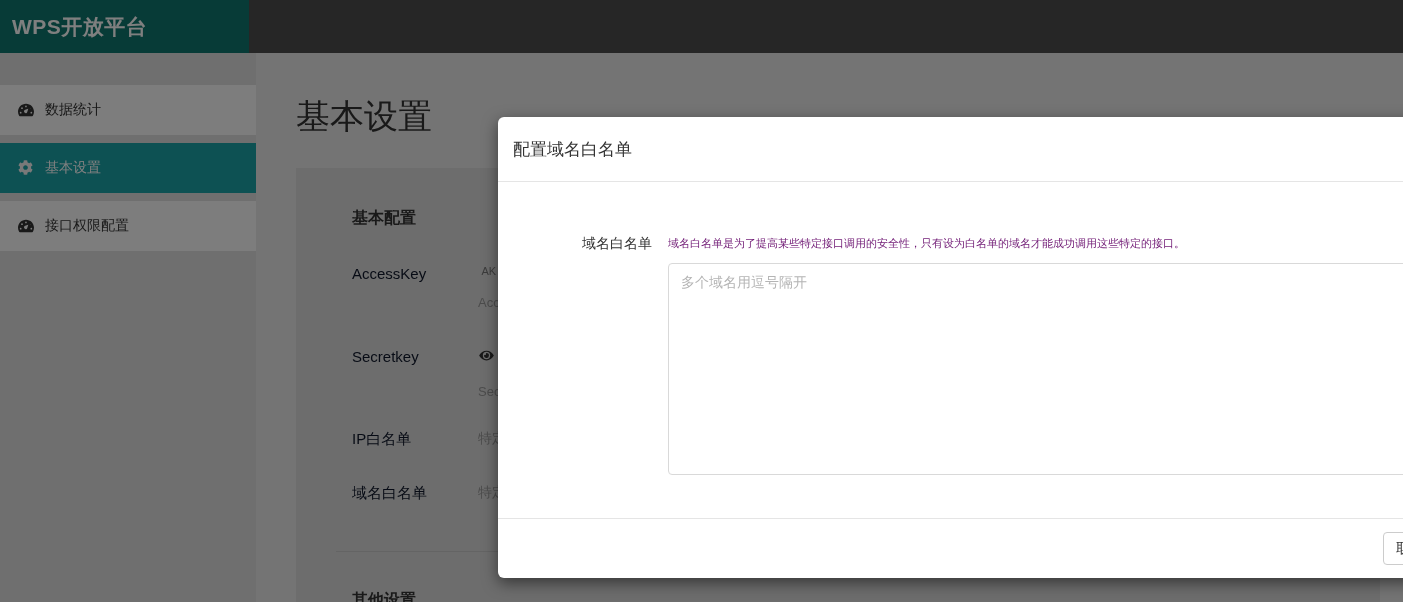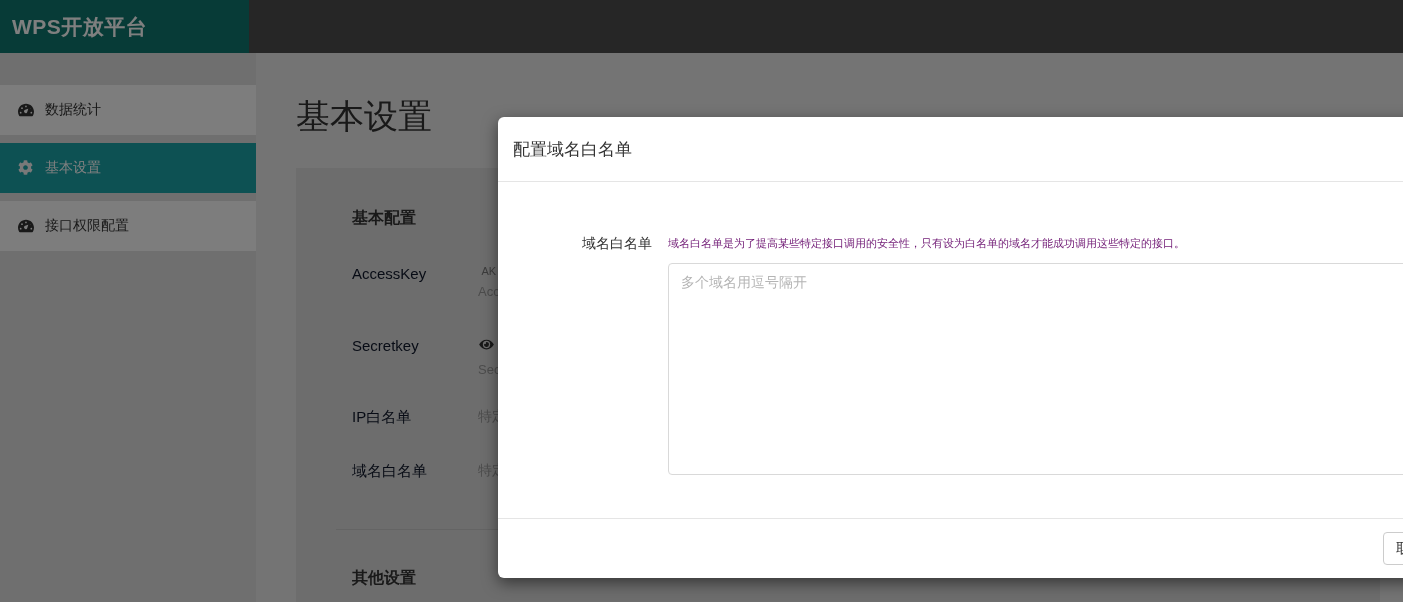--- a/index.html
+++ b/index.html
@@ -41,21 +41,21 @@
     margin: 41px 0 28px 40px; font-size: 34px; color: #333; font-weight: 400;
   }
   .card {
     margin-left: 40px; margin-right: 23px; background: #dadada;
     padding: 40px 0 0 56px; height: 560px;
   }
   .section-title { font-size: 16px; font-weight: 700; color: #333; }
   .cfg-row { display: flex; align-items: flex-start; }
   .cfg-label { width: 126px; font-size: 15px; color: #0f172a; flex-shrink: 0; }
   .cfg-value { font-size: 11px; color: #777; text-align: center; }
-  .cfg-sub { font-size: 13px; color: #999; margin-top: 7px; }
+  .cfg-sub { font-size: 13px; color: #999; margin-top: 18px; }
   .cfg-gray { font-size: 14px; color: #999; }
   .row1 { margin-top: 36px; }
   .row2 { margin-top: 38px; }
   .row3 { margin-top: 31px; }
   .row4 { margin-top: 35px; }
   .card hr {
     border: none; border-top: 1px solid #c9c9c9;
     margin: 48px 0 0 -16px;
   }
   .section-title-2 { margin-top: 38px; }

